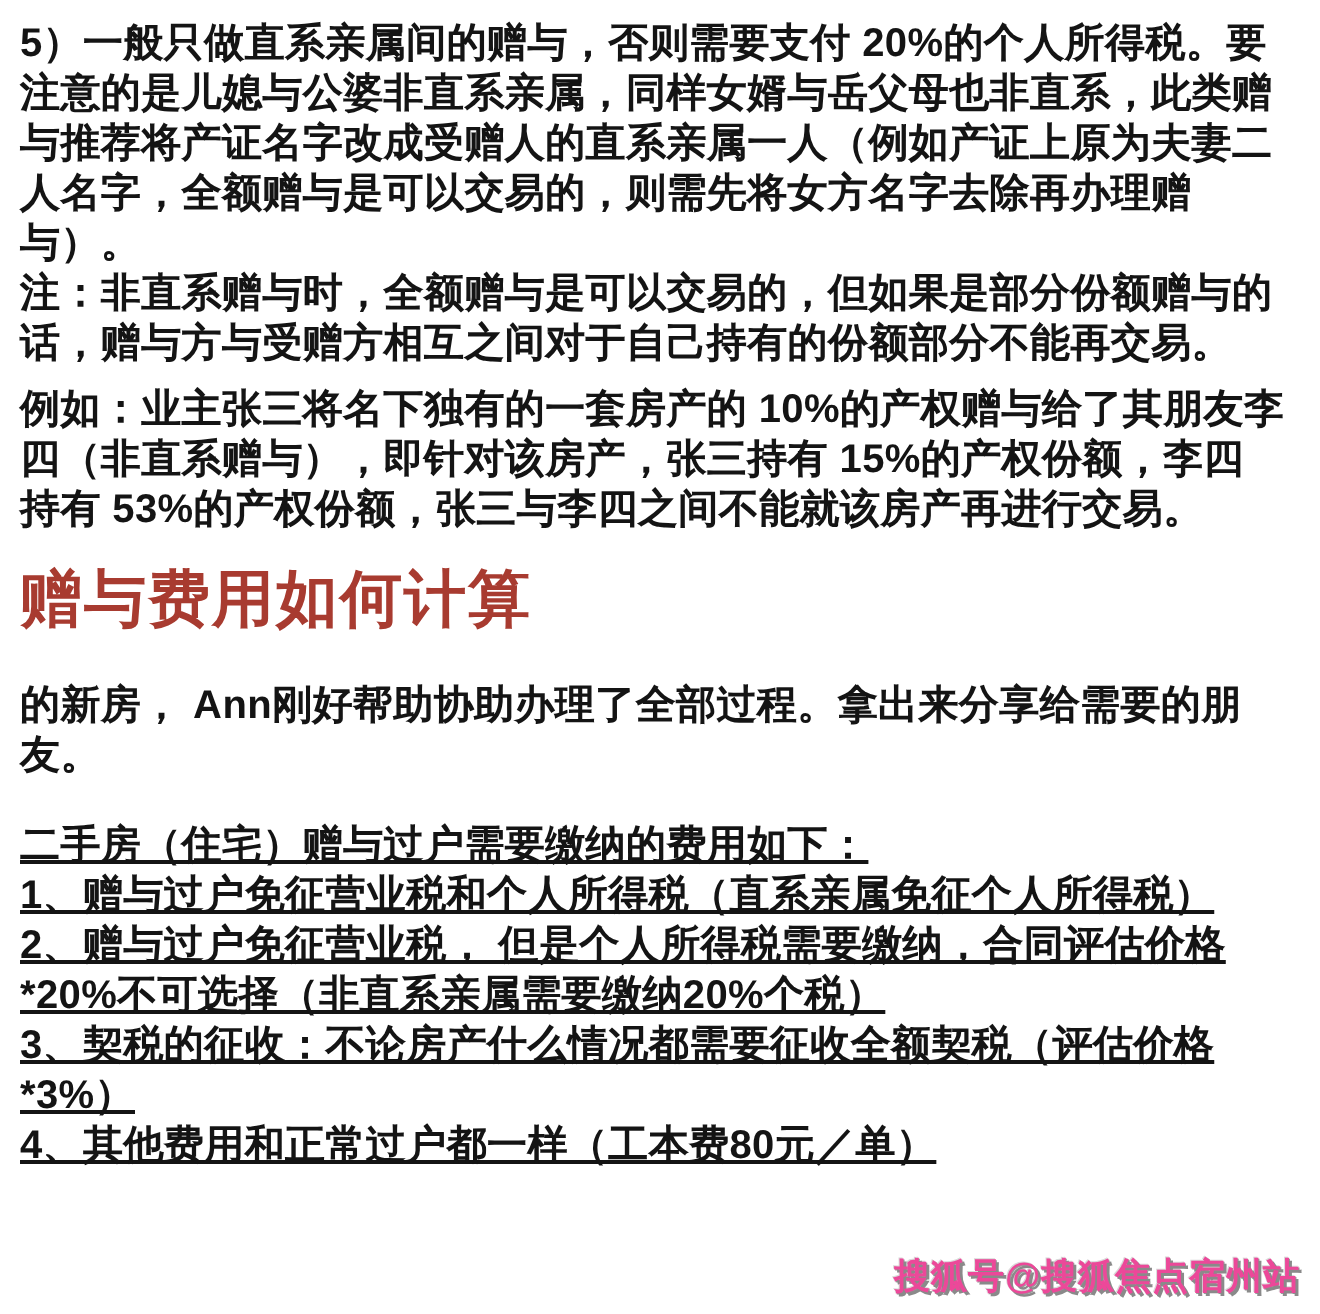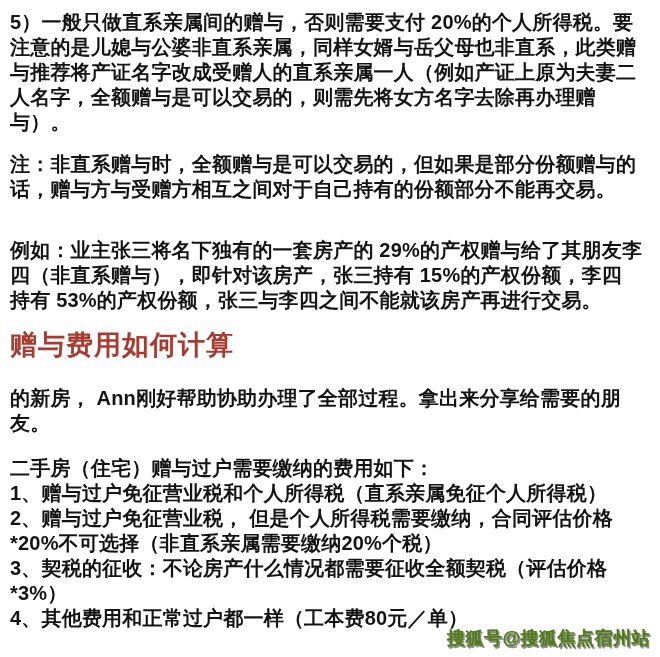--- a/index.html
+++ b/index.html
@@ -22,41 +22,41 @@
     padding: 10px 8px 0 10px;
     color: var(--text);
   }
   .para {
     font-size: 20px;
     line-height: 25px;
     font-weight: 600;
     letter-spacing: 0.2px;
   }
   .line { display: block; white-space: pre-wrap; }
-  .para-1 { margin-bottom: 17px; }
-  .para-2 { margin-bottom: 36px; }
+  .para-1 { }
+  .para-2 { margin-bottom: 8px; }
   .para-3 { margin-bottom: 0; }
   .section-heading {
     margin: 16px 0 25px 0;
-    font-size: 27px;
+    font-size: 31px;
     line-height: 32px;
     font-weight: 800;
     color: var(--heading);
     letter-spacing: 1px;
   }
   .para-4 { margin-bottom: 20px; }
-  .fees-list { margin-bottom: 0; }
+  .fees-list { margin-bottom: 0; text-decoration: underline; }
   .watermark {
     position: absolute;
     right: 10px;
     bottom: 7px;
     font-size: 18px;
     font-weight: 700;
     letter-spacing: 0.5px;
-    color: #4d7c0f;
+    color: #ec4899;
     text-shadow: 1.5px 1.5px 0 #8a8a8a, -0.5px -0.5px 0 #d9d9d9, 0.5px 0.5px 0 #9a9a9a;
   }
 </style>
 </head>
 <body>
 
 <div class="doc">
 
   <p class="para para-1">
     <span class="line">5）一般只做直系亲属间的赠与，否则需要支付 20%的个人所得税。要</span>
@@ -64,21 +64,21 @@
     <span class="line">与推荐将产证名字改成受赠人的直系亲属一人（例如产证上原为夫妻二</span>
     <span class="line">人名字，全额赠与是可以交易的，则需先将女方名字去除再办理赠与）。</span>
   </p>
 
   <p class="para para-2">
     <span class="line">注：非直系赠与时，全额赠与是可以交易的，但如果是部分份额赠与的</span>
     <span class="line">话，赠与方与受赠方相互之间对于自己持有的份额部分不能再交易。</span>
   </p>
 
   <p class="para para-3">
-    <span class="line">例如：业主张三将名下独有的一套房产的 29%的产权赠与给了其朋友李</span>
+    <span class="line">例如：业主张三将名下独有的一套房产的 10%的产权赠与给了其朋友李</span>
     <span class="line">四（非直系赠与），即针对该房产，张三持有 15%的产权份额，李四</span>
     <span class="line">持有 53%的产权份额，张三与李四之间不能就该房产再进行交易。</span>
   </p>
 
   <h1 class="section-heading">赠与费用如何计算</h1>
 
   <p class="para para-4">
     <span class="line">的新房， Ann刚好帮助协助办理了全部过程。拿出来分享给需要的朋友。</span>
   </p>
 

